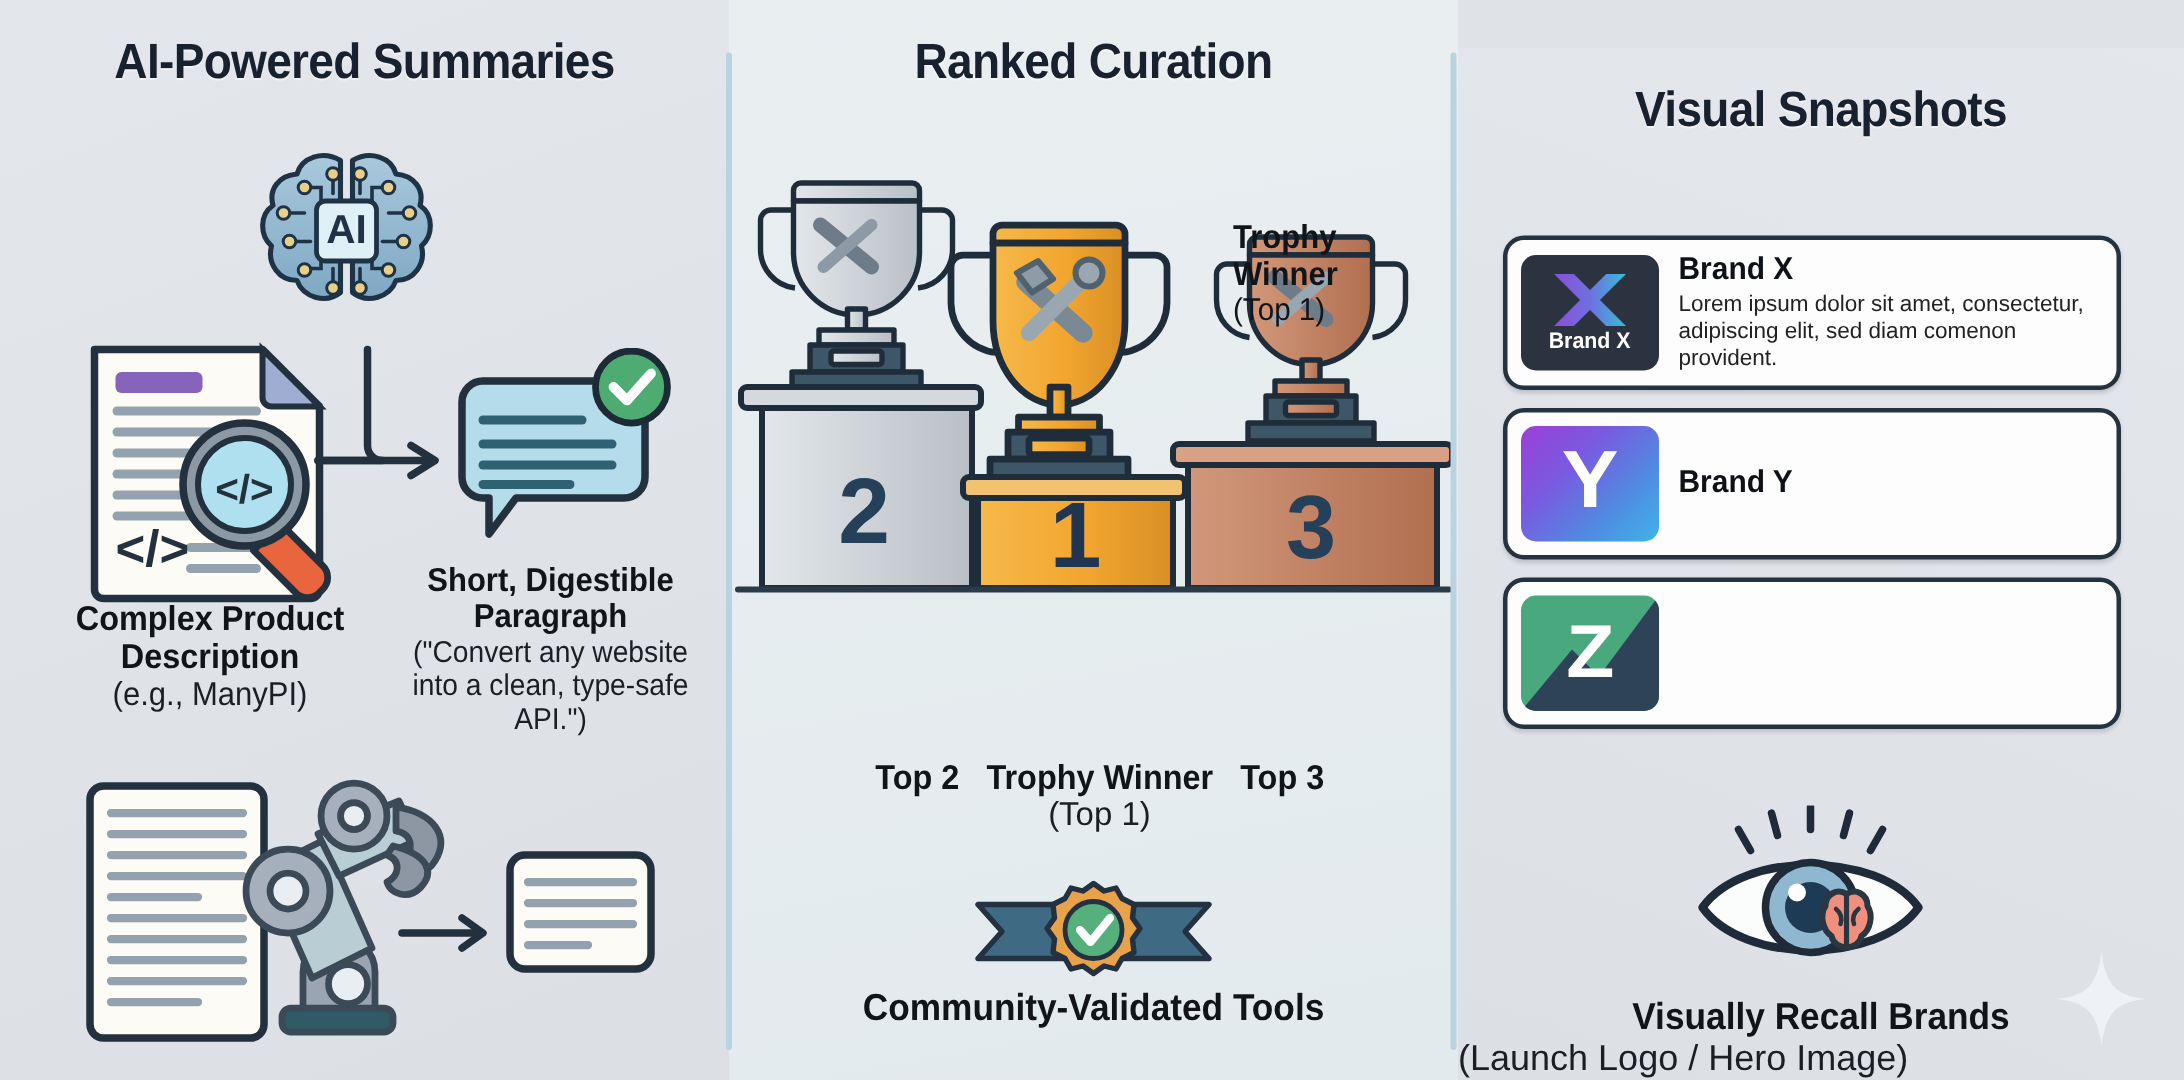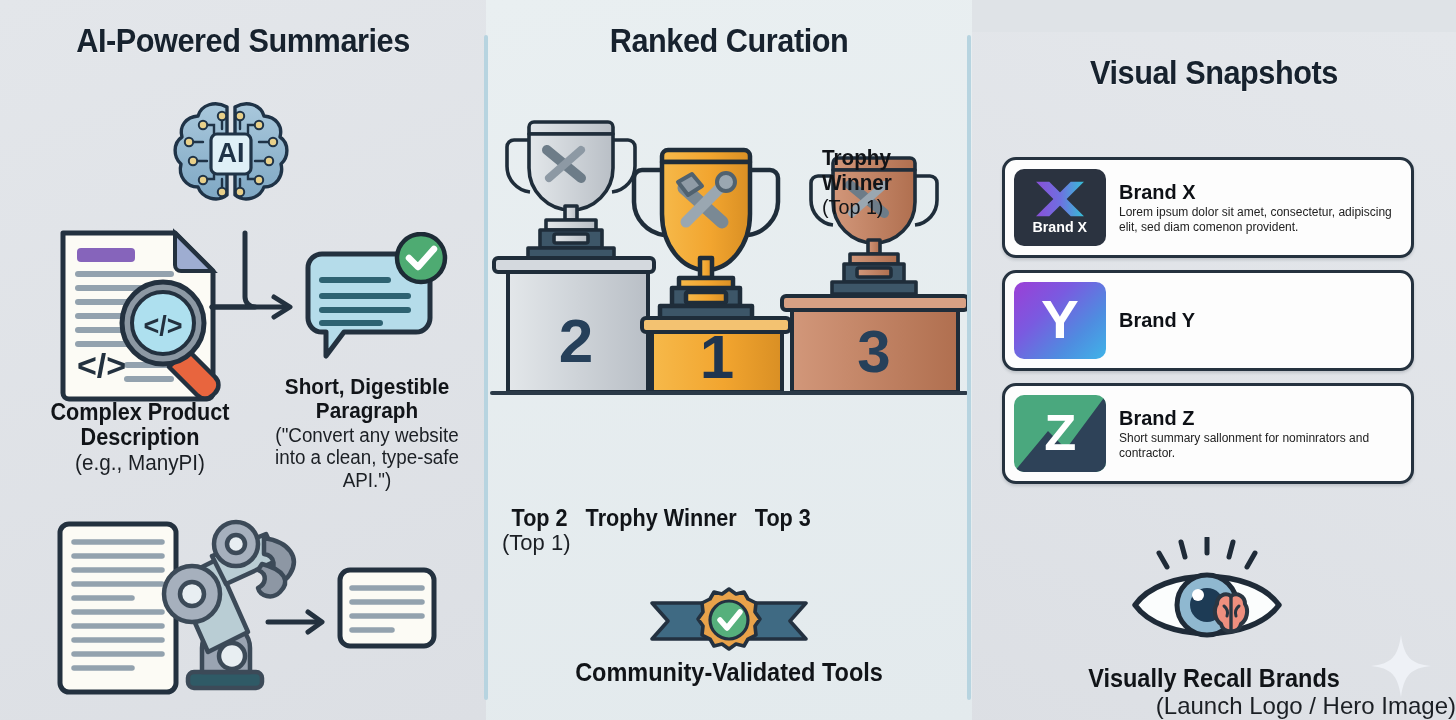--- a/index.html
+++ b/index.html
@@ -38,46 +38,46 @@
   .lbl-complex .sub{font-size:22px;font-weight:normal;margin-top:1px;}
   .lbl-short{position:absolute;left:262px;top:375px;width:210px;font-size:22px;}
   .lbl-short .sub{font-size:20px;font-weight:normal;margin-top:1px;line-height:1.14;}
   .robot-wrap{position:absolute;left:40px;top:512px;width:440px;height:205px;}
 
   
   .podium-wrap{position:absolute;left:0px;top:110px;width:486px;height:400px;}
   .trophy-label{position:absolute;left:336px;top:146px;width:125px;font-size:22px;font-weight:bold;
      color:#111418;line-height:1.12;text-align:left;transform:scaleX(0.94);transform-origin:left center;}
   .trophy-label .sub{font-weight:normal;font-size:21px;}
-  .podium-names{position:absolute;left:16px;top:505px;width:486px;text-align:left;}
+  .podium-names{position:absolute;left:4px;top:505px;width:486px;text-align:center;}
   .podium-names .row1{font-size:23px;font-weight:bold;color:#111418;
      transform:scaleX(0.94);display:inline-block;}
   .podium-names .row1 span{display:inline-block;}
   .podium-names .row2{font-size:22px;color:#1b1f24;margin-top:-2px;}
   .badge-wrap{position:absolute;left:160px;top:585px;width:166px;height:70px;}
   .badge-caption{position:absolute;left:0;top:658px;width:486px;text-align:center;
      font-size:25px;font-weight:bold;color:#111418;transform:scaleX(0.94);}
 
   
   .cards{position:absolute;left:30px;top:125px;width:412px;}
   .card{
     display:flex;align-items:center;gap:13px;
     background:#fdfdfd;border:3px solid #25323f;border-radius:14px;
     padding:9px 13px 9px 9px;margin-bottom:12px;
     box-shadow:0 2px 3px rgba(40,50,60,.18);
   }
   .tile{width:92px;height:77px;border-radius:10px;flex:0 0 auto;position:relative;overflow:hidden;}
   .card-text{flex:1 1 auto;min-width:0;}
   .card-title{font-size:21px;font-weight:bold;color:#0e1116;line-height:1.08;
      transform:scaleX(0.95);transform-origin:left center;}
-  .card-desc{font-size:12px;color:#222;line-height:1.2;margin-top:2px;}
+  .card-desc{font-size:15px;color:#222;line-height:1.2;margin-top:2px;}
   .eye-wrap{position:absolute;left:135px;top:505px;width:200px;height:115px;}
   .vr-title{position:absolute;left:0;top:632px;width:484px;text-align:center;
      font-size:25px;font-weight:bold;color:#111418;transform:scaleX(0.94);}
-  .vr-sub{position:absolute;left:0;top:660px;width:484px;text-align:right;
+  .vr-sub{position:absolute;left:0;top:660px;width:484px;text-align:left;
      font-size:24px;color:#1b1f24;}
   .sparkle{position:absolute;left:1371px;top:635px;width:60px;height:62px;}
 
   
   .tile-x{background:#2b3340;display:flex;flex-direction:column;align-items:center;justify-content:center;}
   .tile-x .xname{color:#fff;font-size:15px;font-weight:bold;margin-top:0px;transform:scaleX(.95);}
   .tile-y{background:linear-gradient(135deg,#9b3fd6 0%,#7a5ae0 35%,#4f8ce0 70%,#3fb4e8 100%);
      display:flex;align-items:center;justify-content:center;}
   .tile-y .yglyph{color:#fff;font-size:54px;font-weight:bold;line-height:1;transform:scaleX(1.05) translateY(-2px);}
   .tile-z{background:#4aa87e;display:flex;align-items:center;justify-content:center;}
@@ -420,24 +420,20 @@
         </div>
       </div>
 
       <div class="card">
         <div class="tile tile-z">
           <svg viewBox="0 0 92 77" width="92" height="77" style="position:absolute;left:0;top:0;">
             <path d="M92 0 V77 H0 L34 36 L52 54 L92 0 Z" fill="#2e4258"></path>
           </svg>
           <div class="zglyph">Z</div>
         </div>
-        <div class="card-text">
-          <div class="card-title">Brand Z</div>
-          <div class="card-desc">Short summary sallonment for nominrators and contractor.</div>
-        </div>
       </div>
     </div>
 
     <div class="eye-wrap">
       <svg viewBox="0 0 200 115" width="200" height="115">
         <g stroke="#1f2b38" stroke-width="5" stroke-linecap="round">
           <path d="M60 30 L52 16"></path>
             <path d="M78 20 L74 5"></path>
             <path d="M100 16 L100 1"></path>
           <path d="M122 20 L126 5"></path>

